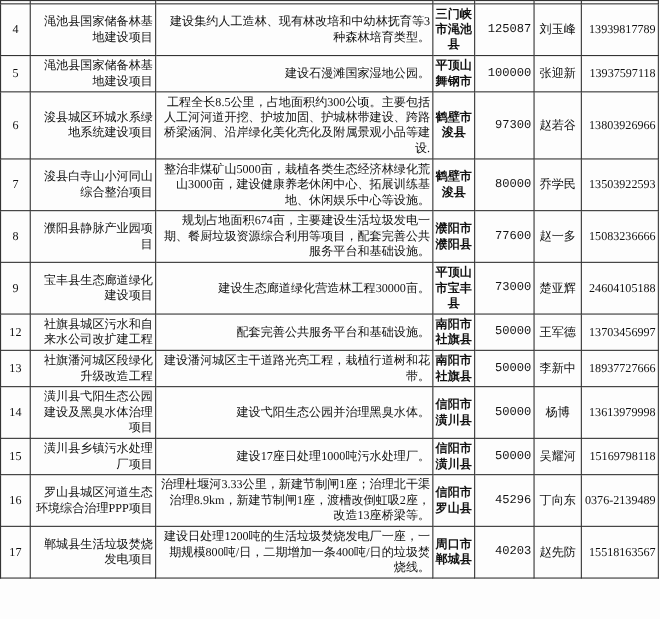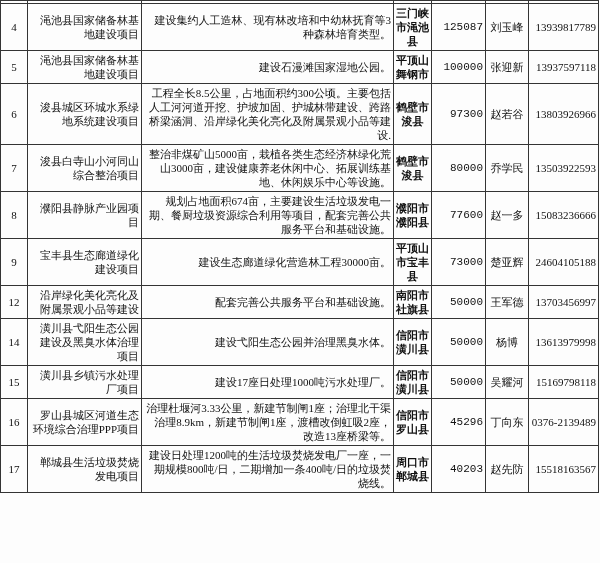--- a/index.html
+++ b/index.html
@@ -113,26 +113,35 @@
     <td class="c-num">9</td>
     <td class="c-name">宝丰县生态廊道绿化建设项目</td>
     <td class="c-desc">建设生态廊道绿化营造林工程30000亩。</td>
     <td class="c-loc">平顶山市宝丰县</td>
     <td class="c-inv">73000</td>
     <td class="c-contact">楚亚辉</td>
     <td class="c-phone">24604105188</td>
   </tr>
         <tr>
     <td class="c-num">12</td>
-    <td class="c-name">沿岸绿化美化亮化及附属景观小品等建设</td>
+    <td class="c-name">社旗县城区污水和自来水公司改扩建工程</td>
     <td class="c-desc">配套完善公共服务平台和基础设施。</td>
     <td class="c-loc">南阳市社旗县</td>
     <td class="c-inv">50000</td>
     <td class="c-contact">王军德</td>
     <td class="c-phone">13703456997</td>
+  </tr>
+        <tr>
+    <td class="c-num">13</td>
+    <td class="c-name">社旗潘河城区段绿化升级改造工程</td>
+    <td class="c-desc">建设潘河城区主干道路光亮工程，栽植行道树和花带。</td>
+    <td class="c-loc">南阳市社旗县</td>
+    <td class="c-inv">50000</td>
+    <td class="c-contact">李新中</td>
+    <td class="c-phone">18937727666</td>
   </tr>
         <tr>
     <td class="c-num">14</td>
     <td class="c-name">潢川县弋阳生态公园建设及黑臭水体治理项目</td>
     <td class="c-desc">建设弋阳生态公园并治理黑臭水体。</td>
     <td class="c-loc">信阳市潢川县</td>
     <td class="c-inv">50000</td>
     <td class="c-contact">杨博</td>
     <td class="c-phone">13613979998</td>
   </tr>

